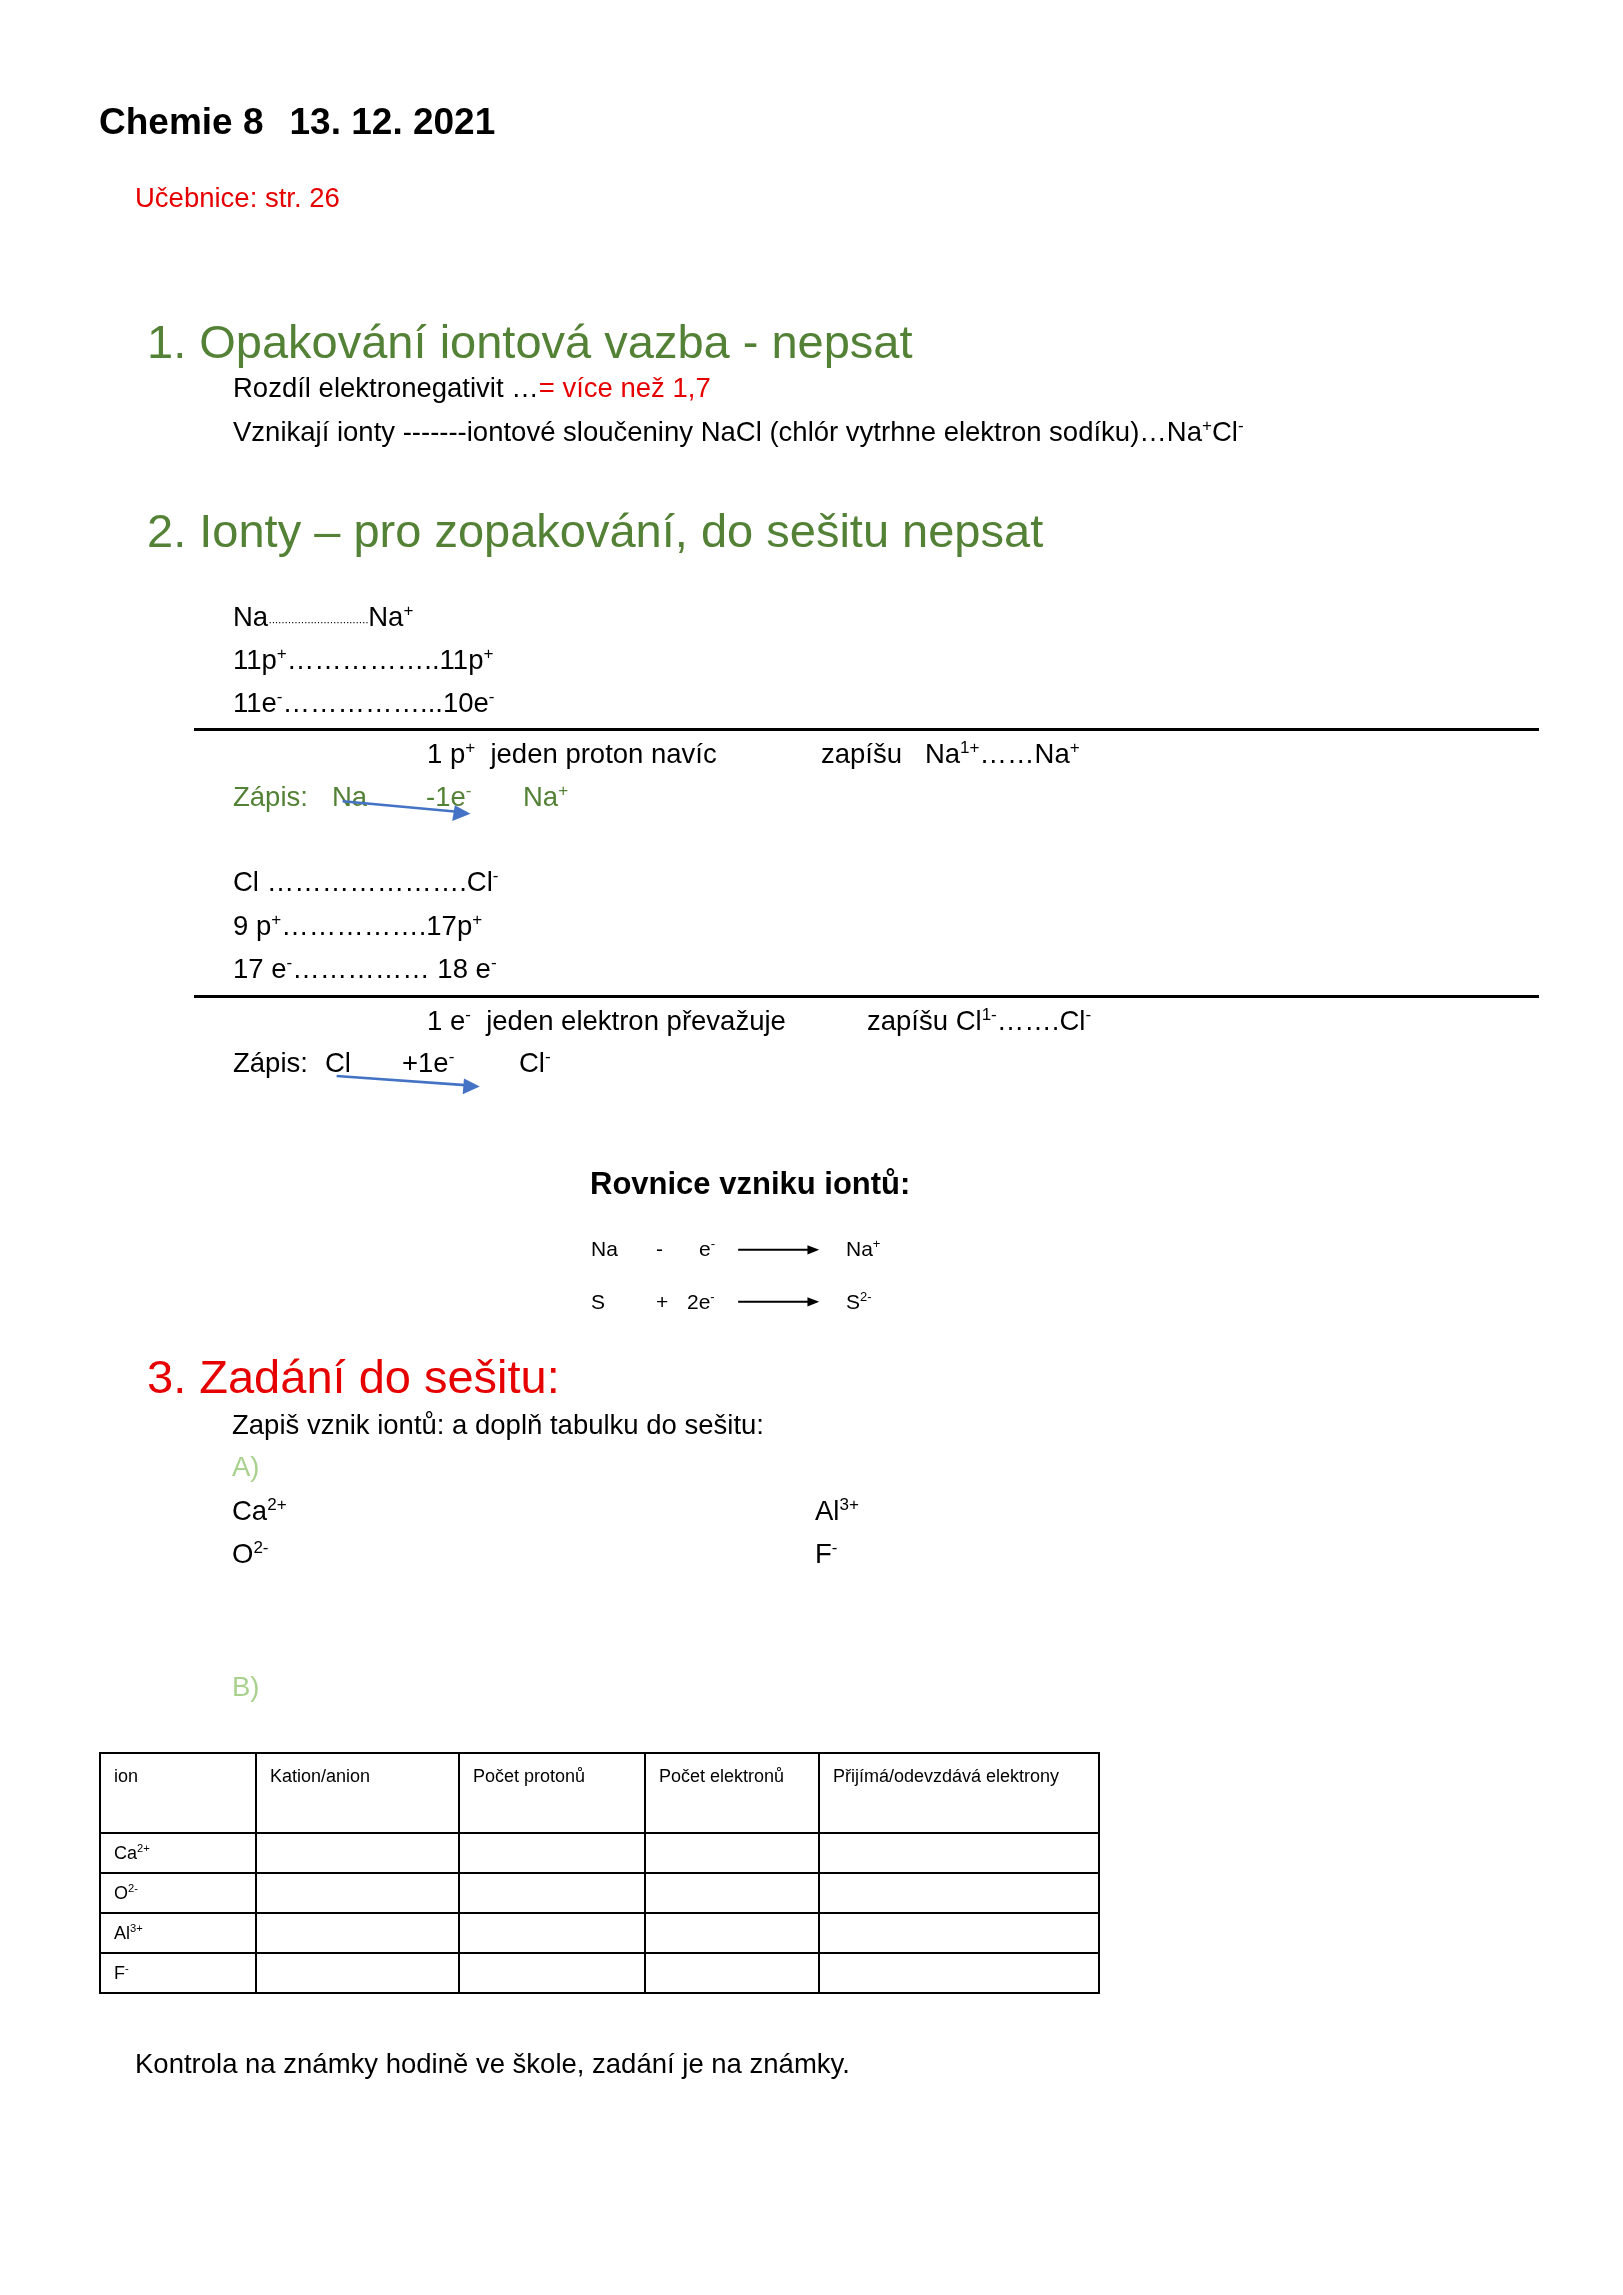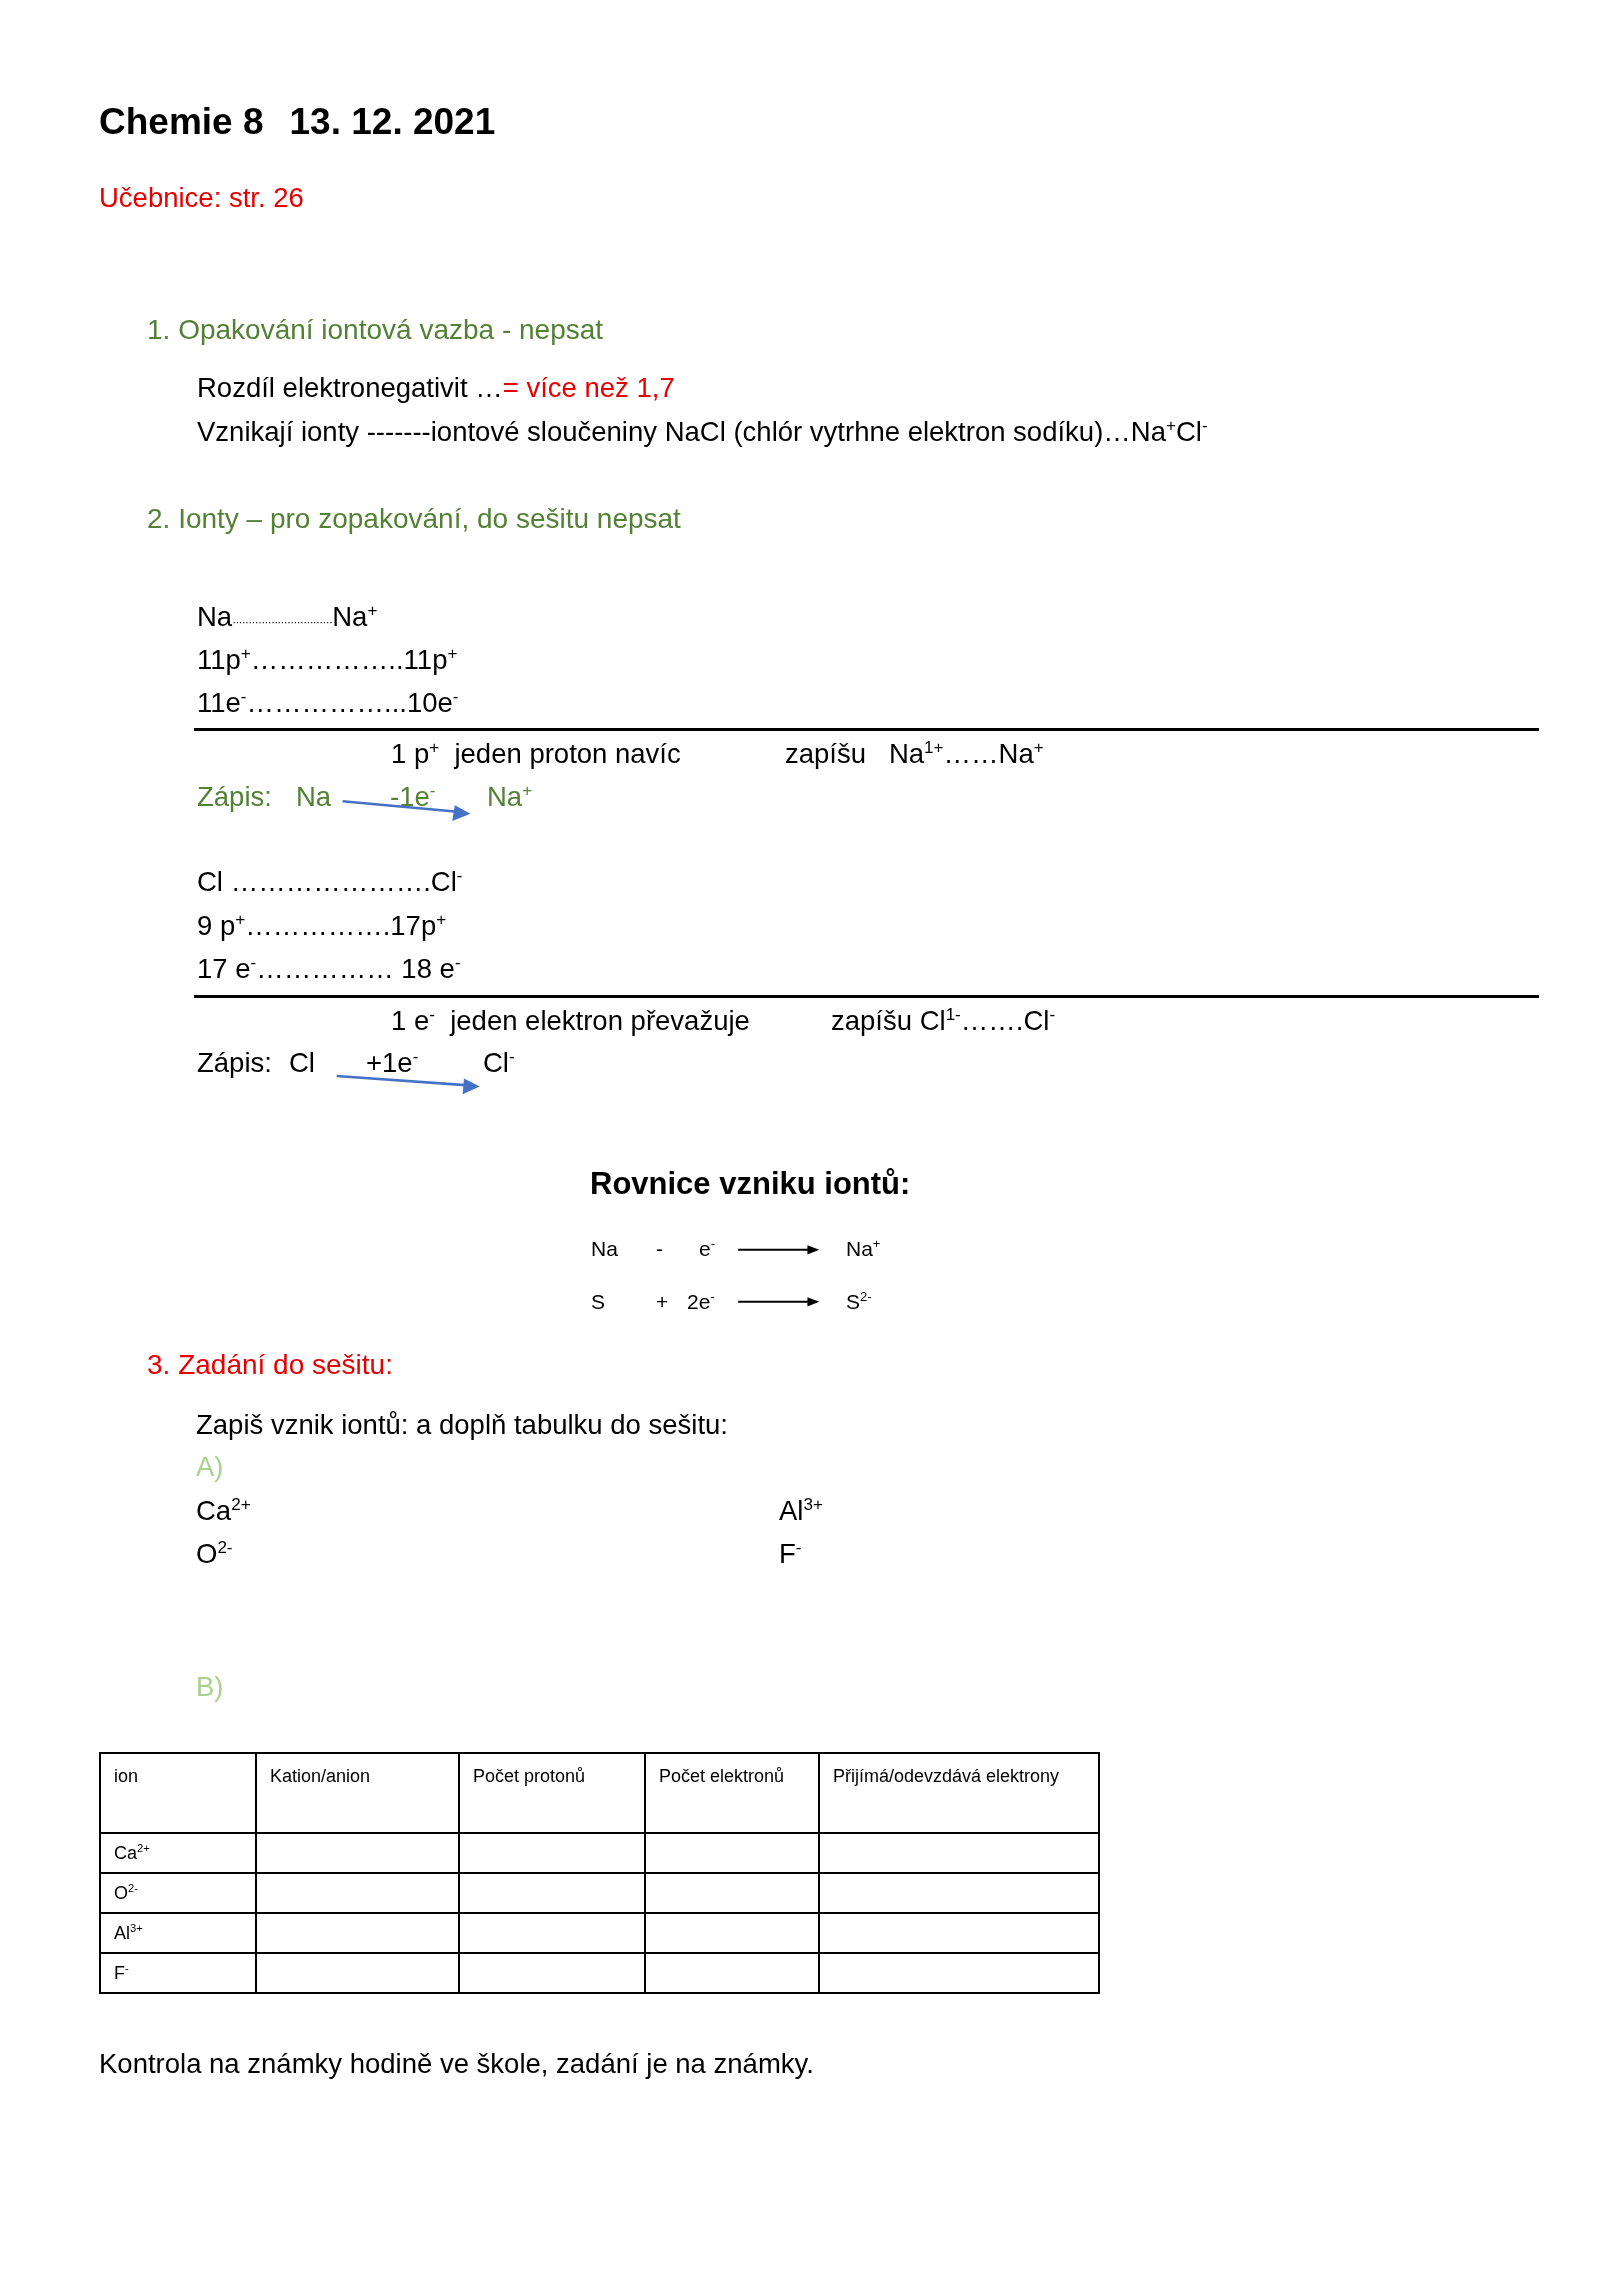--- a/index.html
+++ b/index.html
@@ -5,22 +5,22 @@
   html, body { margin:0; padding:0; background:#ffffff; }
   body { width:1623px; height:2295px; position:relative; overflow:hidden;
          font-family:"Liberation Sans", "DejaVu Sans", sans-serif; color:#000; }
   .abs { position:absolute; white-space:nowrap; }
   sup { font-size:62%; vertical-align:super; line-height:0; }
   .title { left:99px; top:101px; font-size:37px; font-weight:bold; }
   .title .gap { display:inline-block; width:26px; }
   .red { color:#e60000; }
   .green { color:#538135; }
   .lgreen { color:#a9d18e; }
-  .h1 { font-size:28px; }
-  .txt { font-size:27.5px; }
+  .h1 { font-size:47px; }
+  .txt { font-size:27.5px;margin-left:36px; }
   .small { font-size:21px; }
   .rule { position:absolute; height:3.3px; background:#000; }
   .arrow { position:absolute; }
   table.ions { position:absolute; left:99px; top:1752px; border-collapse:collapse; font-size:18px; }
   table.ions td { border:2px solid #000; vertical-align:top; padding:2.6px 13px; line-height:38px; }
   table.ions tr.head td { height:73px; }
   table.ions tr.row td { height:34px; padding-top:0; padding-bottom:0; }
 </style>
 </head>
 <body>

